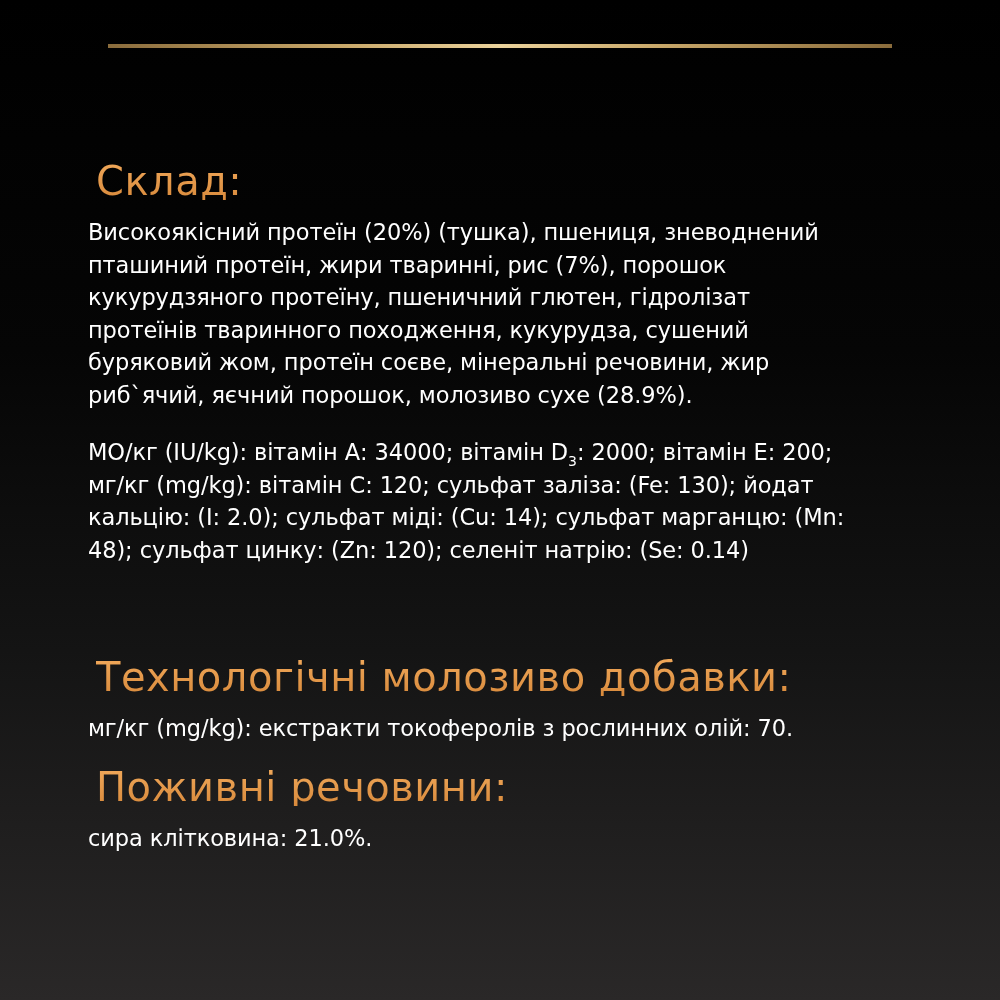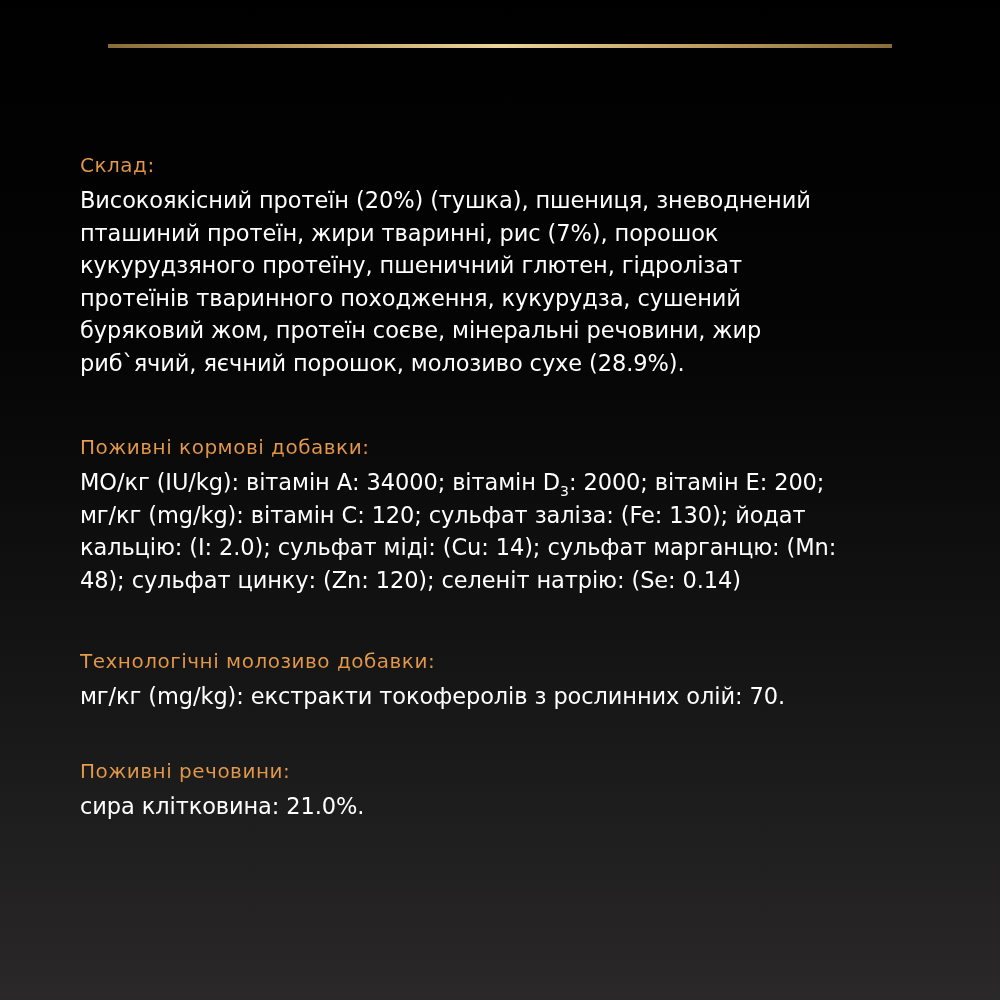--- a/index.html
+++ b/index.html
@@ -27,35 +27,35 @@
       height: 4px;
       background: linear-gradient(to right, #8a6c3c 0%, #c9a86a 30%, #ebd39c 50%, #c9a86a 70%, #8a6c3c 100%);
     }
     .section {
       position: absolute;
       left: 80px;
       width: 880px;
     }
     .heading {
       color: #e69a4c;
-      font-size: 20px;
+      font-size: 40px;
       line-height: 38px;
       font-weight: normal;
-      margin: 0;
+      margin: 16px;
       letter-spacing: 0.5px;
       background: linear-gradient(to bottom, #f0a85a, #d88a3c);
       -webkit-background-clip: text;
       background-clip: text;
       -webkit-text-fill-color: transparent;
     }
     .body-text {
       color: #ffffff;
       font-size: 22.5px;
       line-height: 32.5px;
-      margin: 0;
+      margin: 8px;
       letter-spacing: -0.1px;
     }
     .line {
       display: block;
       white-space: nowrap;
     }
     sub.sub3 {
       font-size: 14px;
       vertical-align: -6px;
       line-height: 0;
@@ -78,21 +78,20 @@
       <span class="line">Високоякісний протеїн (20%) (тушка), пшениця, зневоднений</span>
       <span class="line">пташиний протеїн, жири тваринні, рис (7%), порошок</span>
       <span class="line">кукурудзяного протеїну, пшеничний глютен, гідролізат</span>
       <span class="line">протеїнів тваринного походження, кукурудза, сушений</span>
       <span class="line">буряковий жом, протеїн соєве, мінеральні речовини, жир</span>
       <span class="line">риб`ячий, яєчний порошок, молозиво сухе (28.9%).</span>
     </p>
   </section>
 
   <section class="section" id="sec-nutritional-additives">
-    <h2 class="heading">Поживні кормові добавки:</h2>
     <p class="body-text">
       <span class="line"><span>МО/кг (IU/kg): вітамін А: 34000; вітамін D</span><sub class="sub3">3</sub><span>: 2000; вітамін Е: 200;</span></span>
       <span class="line">мг/кг (mg/kg): вітамін С: 120; сульфат заліза: (Fe: 130); йодат</span>
       <span class="line">кальцію: (I: 2.0); сульфат міді: (Cu: 14); сульфат марганцю: (Mn:</span>
       <span class="line">48); сульфат цинку: (Zn: 120); селеніт натрію: (Se: 0.14)</span>
     </p>
   </section>
 
   <section class="section" id="sec-technological-additives">
     <h2 class="heading">Технологічні молозиво добавки:</h2>

